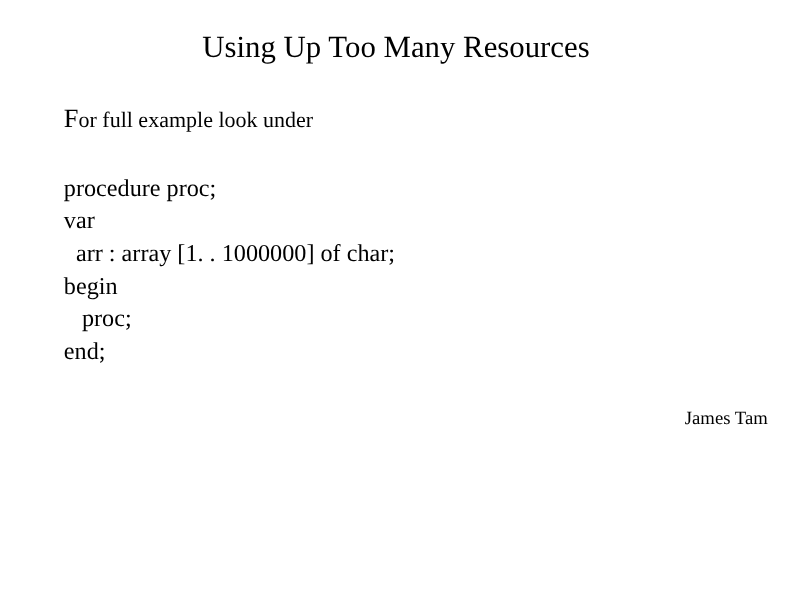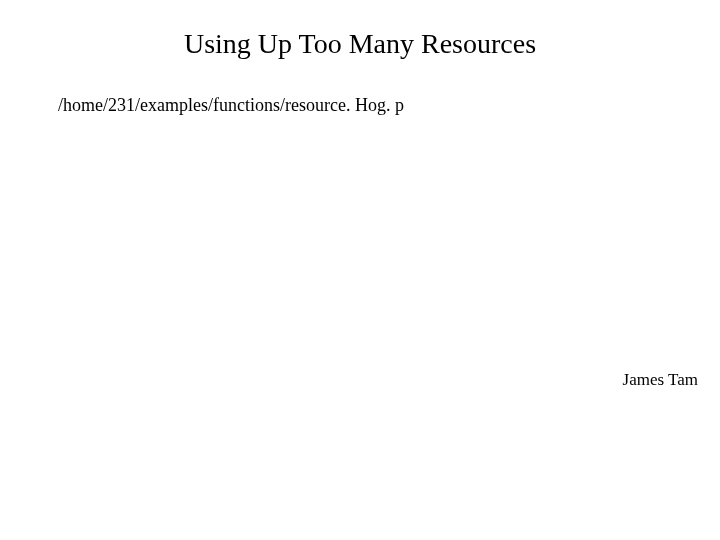--- a/index.html
+++ b/index.html
@@ -57,19 +57,29 @@
   }
 </style>
 </head>
 <body>
 
 <div class="slide">
 
   <div class="title">Using Up Too Many Resources</div>
 
   <div class="body">
-    <p class="path">/home/231/examples/functions/resource. Hog. p</p>
+    <p class="lead">
+      <span class="cap">F</span><span>or full example look under</span>
+    </p>
 
+    <div class="code">
+<span>procedure proc;</span>
+<span>var</span>
+<span>  arr : array [1. . 1000000] of char;</span>
+<span>begin</span>
+<span>   proc;</span>
+<span>end;</span>
+    </div>
   </div>
 
   <div class="footer">James Tam</div>
 
 </div>
 
 </body></html>

